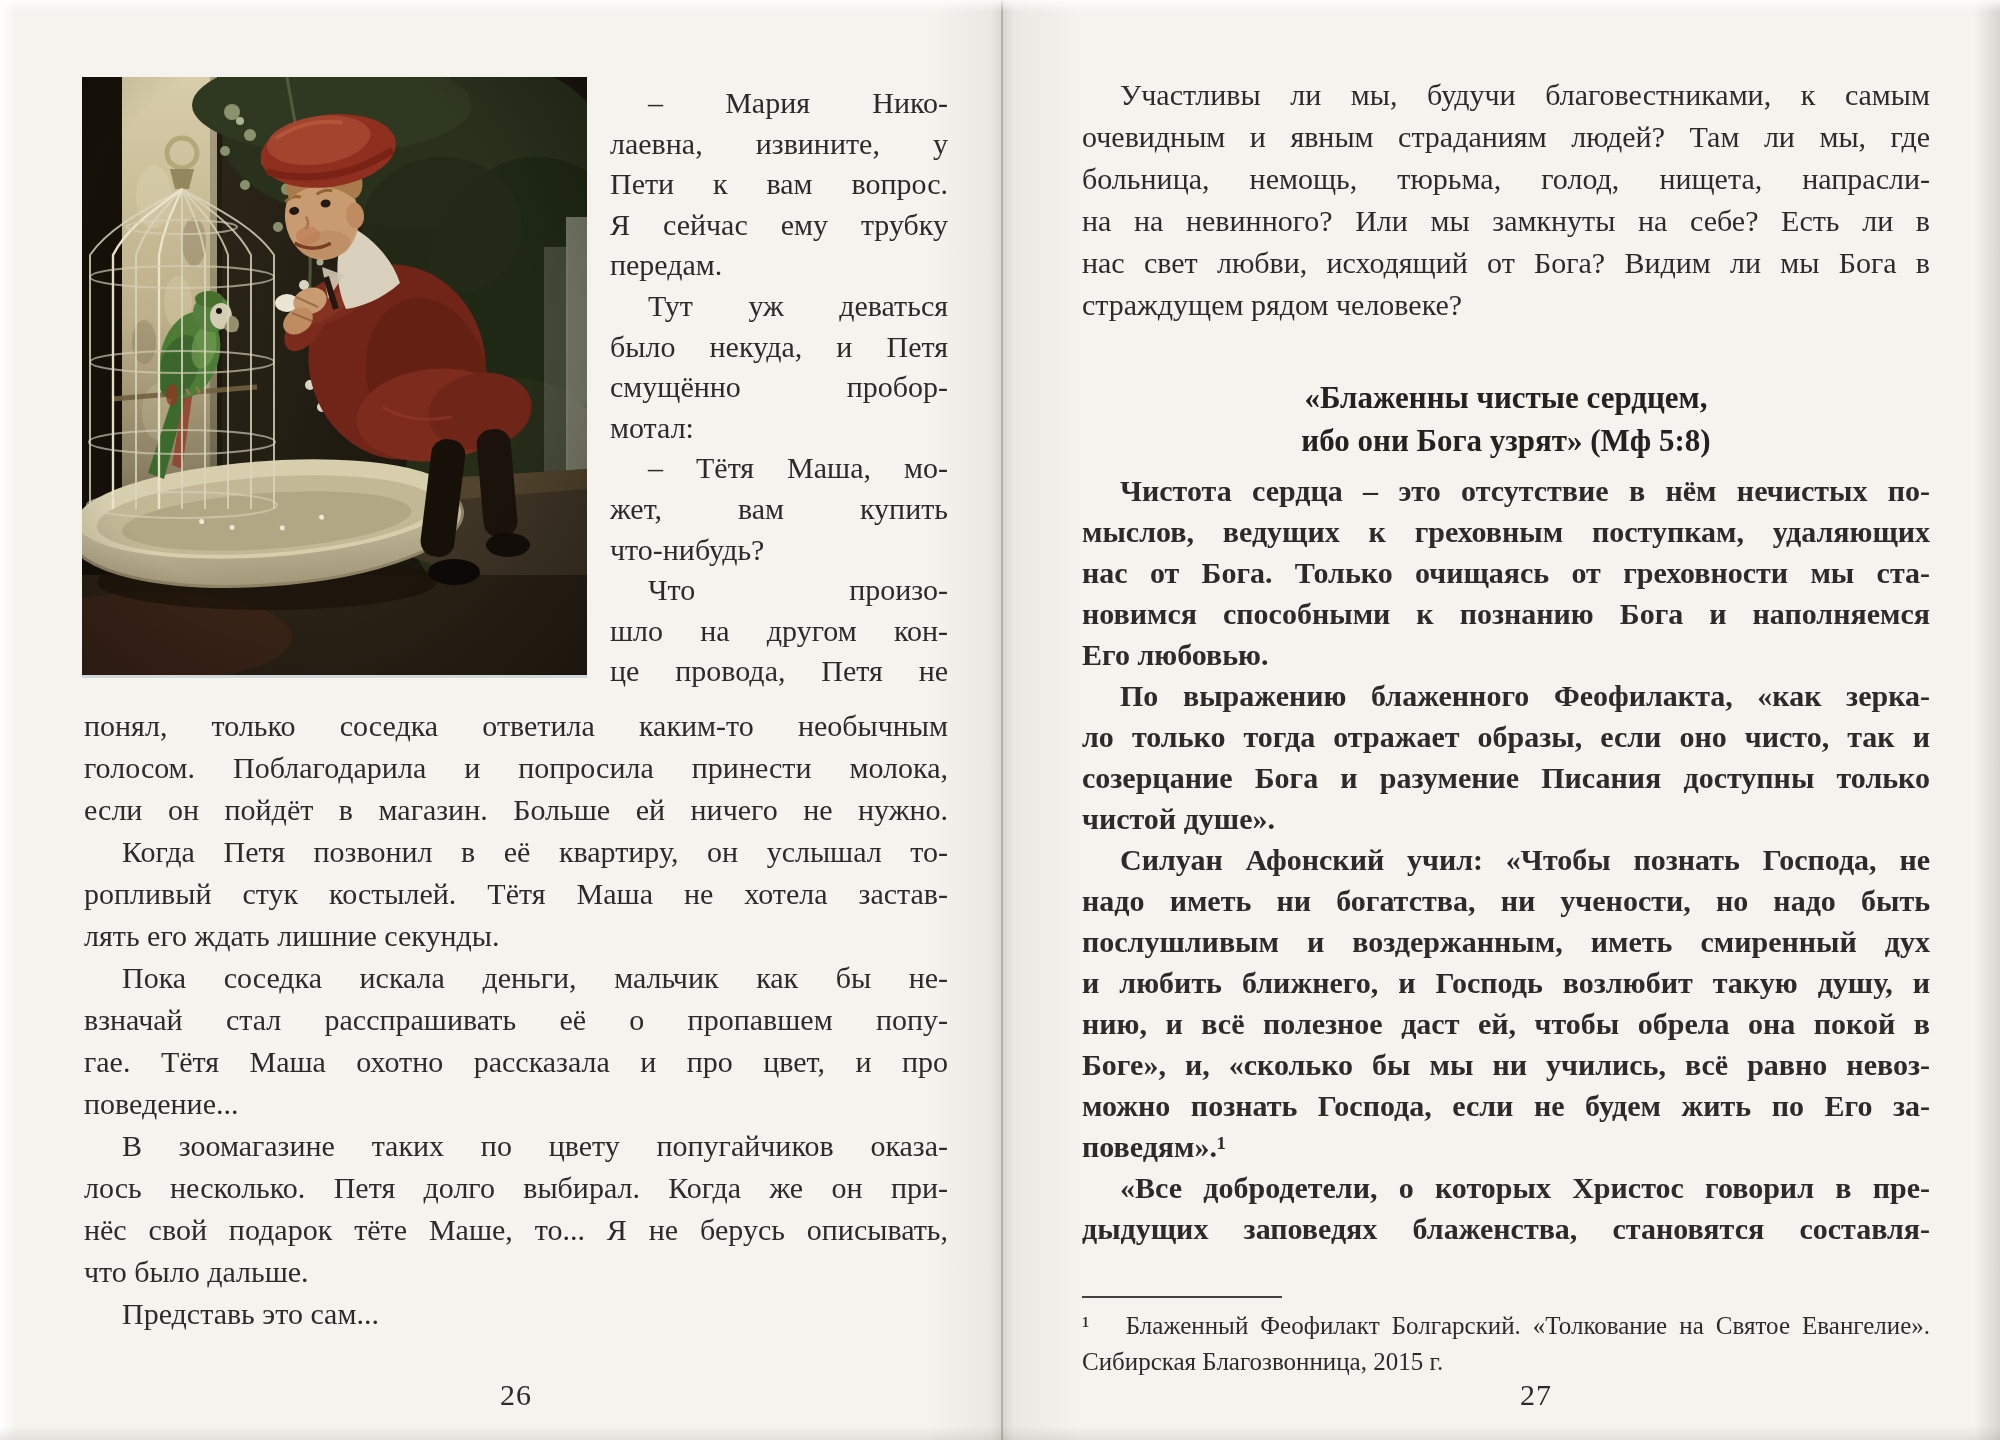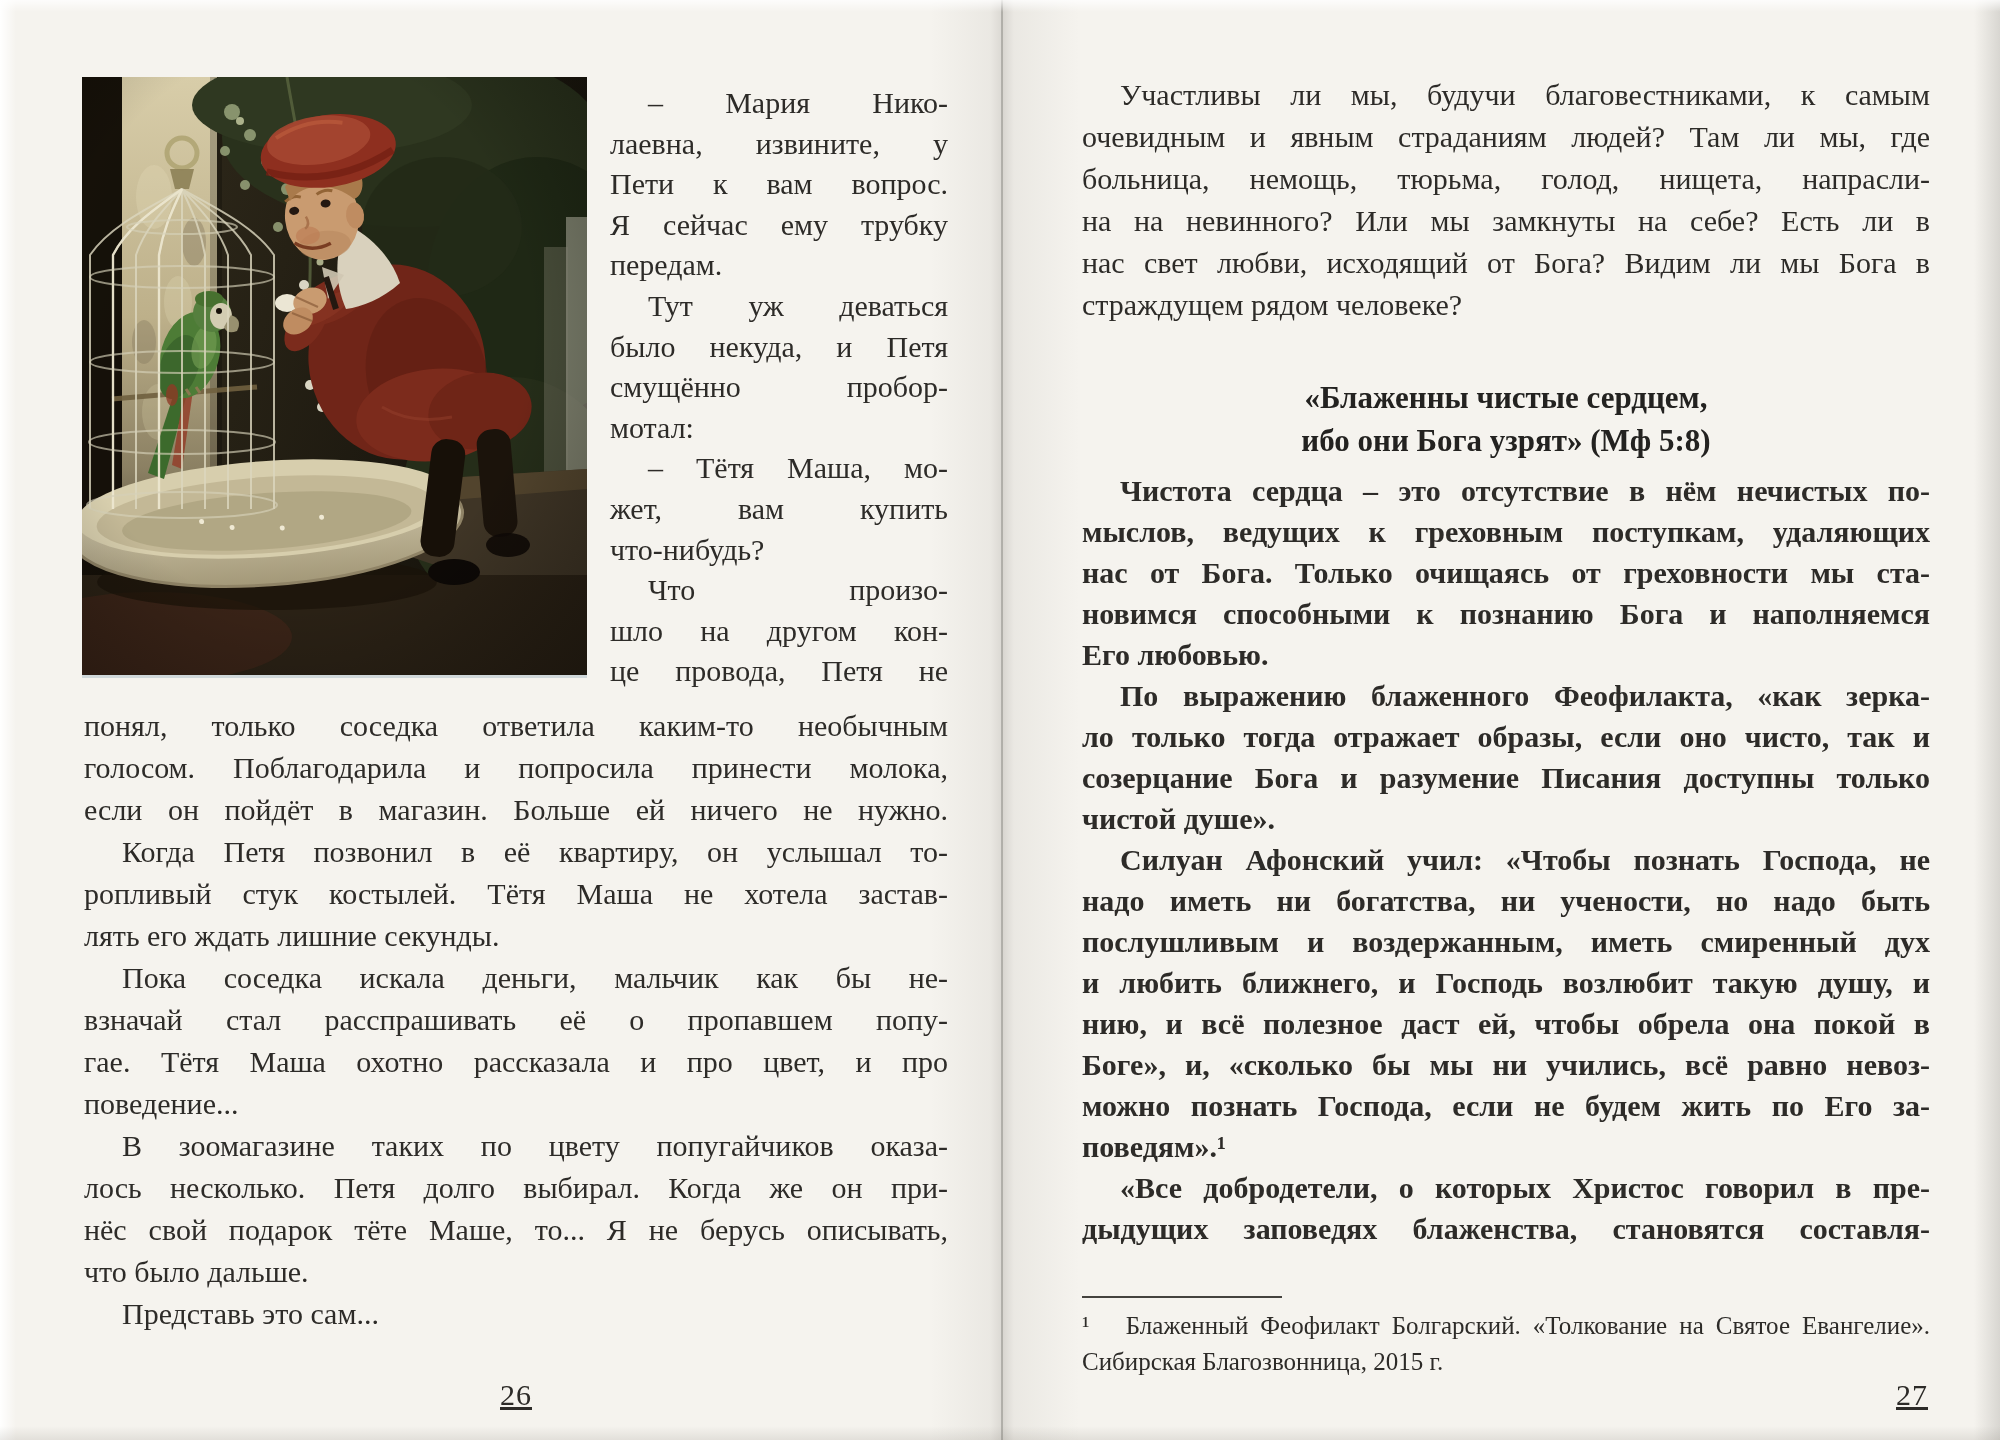--- a/index.html
+++ b/index.html
@@ -21,23 +21,23 @@
   .block{position:absolute;}
   .line{font-size:30px;line-height:42px;white-space:normal;}
   .line.j{text-align:justify;text-align-last:justify;}
   .line.i{text-indent:38px;}
 
   .narrow-col{left:610px;top:83px;width:338px;}
   .narrow-col .line{line-height:40.6px;}
 
   .left-body{left:84px;top:705px;width:864px;}
 
-  .pagenum{font-size:30px;text-align:center;letter-spacing:1px;text-decoration:underline;}
+  .pagenum{font-size:30px;text-align:center;letter-spacing:1px;}
   .pagenum-left{left:84px;top:1378px;width:864px;}
-  .pagenum-right{left:1080px;top:1378px;width:848px;text-align:right;}
+  .pagenum-right{left:1112px;top:1378px;width:848px;}
 
   .right-para1{left:1082px;top:74px;width:848px;}
   .right-heading{left:1082px;top:376px;width:848px;}
   .right-heading .line{font-weight:bold;font-size:31px;line-height:43px;text-align-last:center;color:#232220;}
   .right-body{left:1082px;top:470px;width:848px;}
   .right-body .line{line-height:41px;font-weight:bold;}
 
   .footnote-rule{left:1082px;top:1296px;width:200px;height:0;border-top:2px solid #44423e;}
   .footnote{left:1082px;top:1308px;width:848px;}
   .footnote .line{font-size:25px;line-height:36px;}

